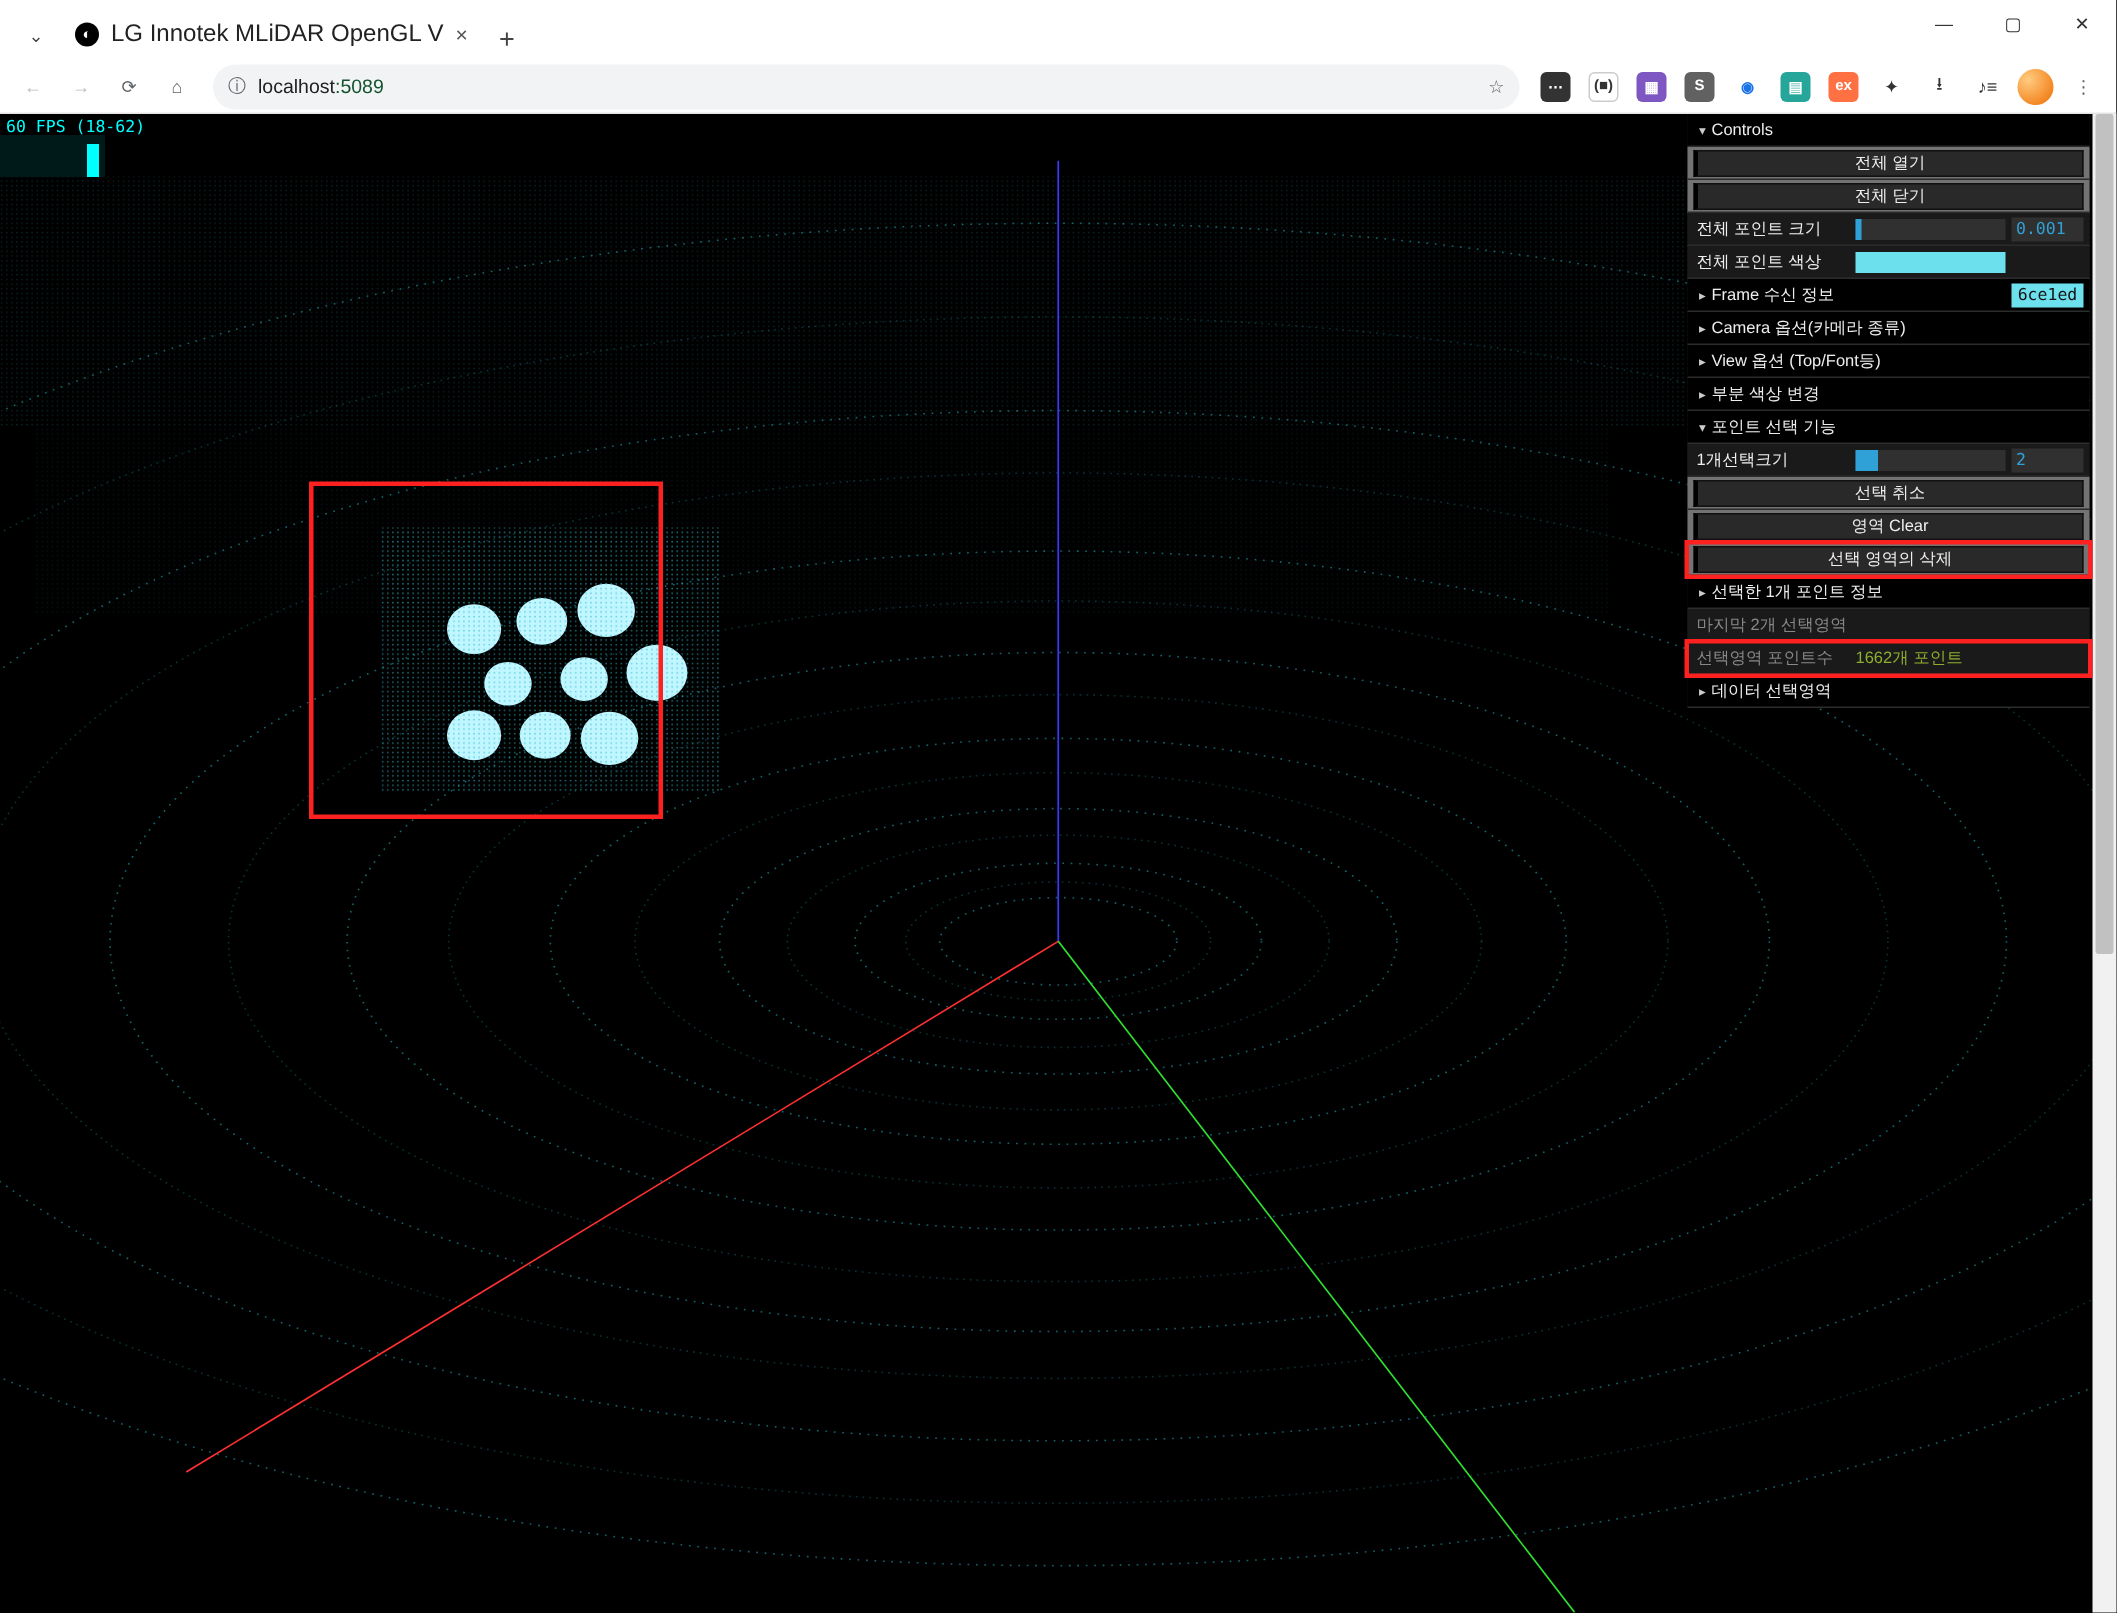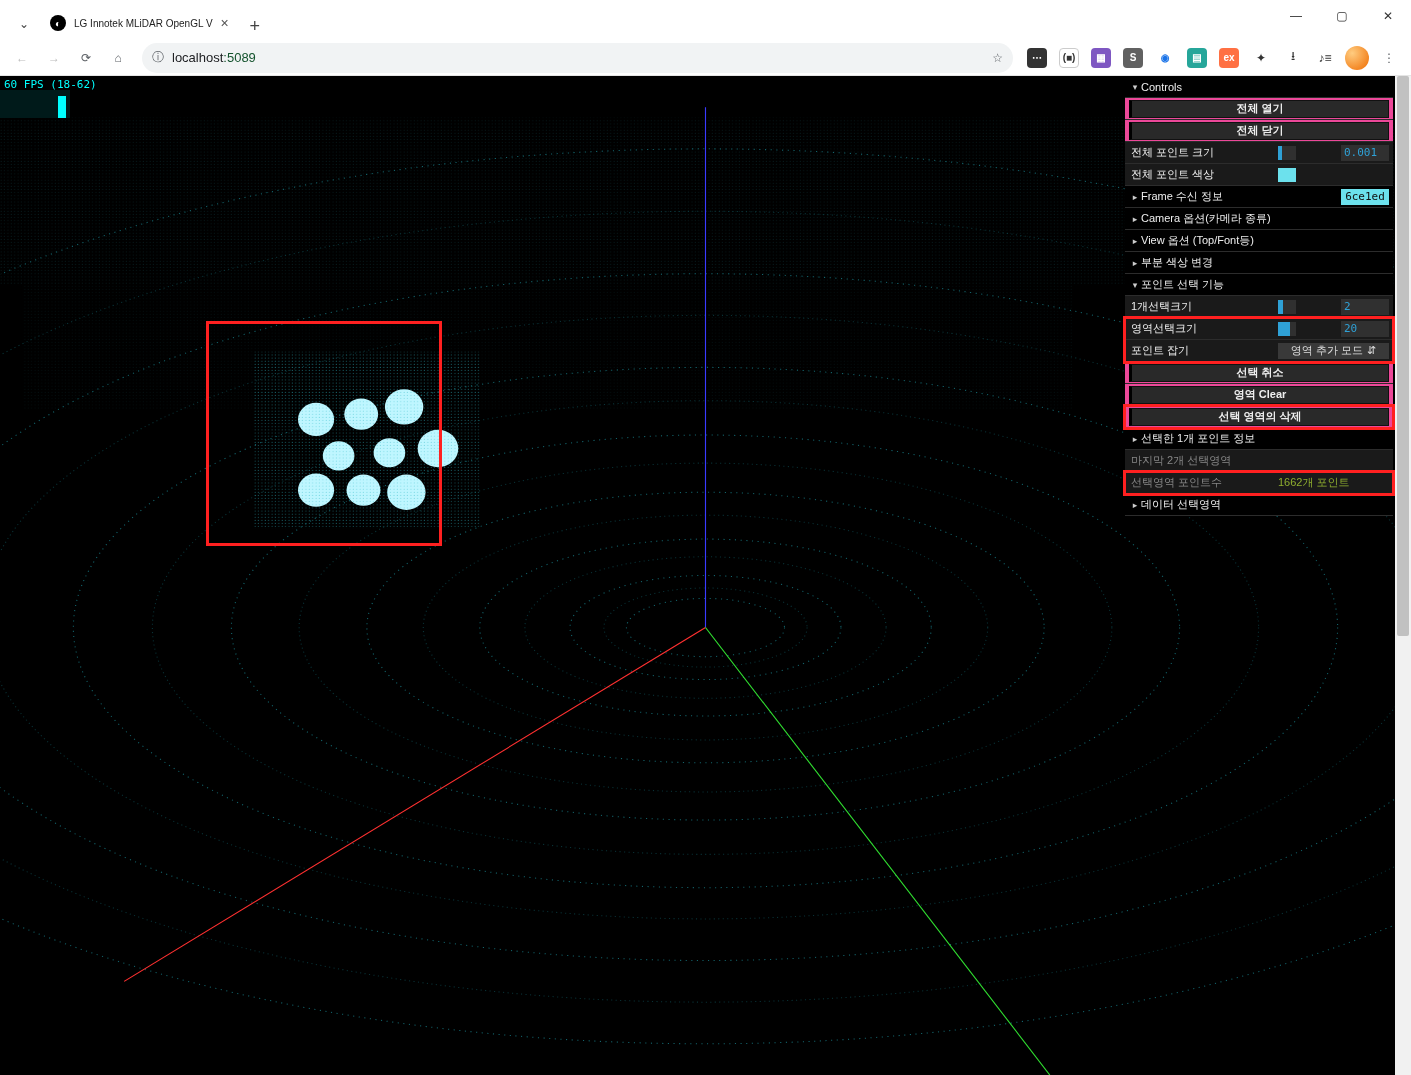--- a/index.html
+++ b/index.html
@@ -4,21 +4,21 @@
 <style>
   * { box-sizing: border-box; margin: 0; padding: 0; }
   html, body { width: 100%; height: 100%; background: #000; font-family: "Segoe UI", Arial, sans-serif; font-size: 12px; color: #ddd; overflow: hidden; }
 
   
   .win-titlebar { height: 40px; background: #ffffff; display: flex; align-items: flex-end; position: relative; }
   .tab-strip { display: flex; align-items: flex-end; height: 100%; padding-left: 8px; }
   .tab-slot { width: 32px; height: 32px; display:flex; align-items:center; justify-content:center; color:#444; }
   .tab { display:flex; align-items:center; gap:8px; height:34px; padding:0 12px 0 10px; background:#ffffff; color:#333; border-radius:8px 8px 0 0; min-width:200px; }
   .tab .favicon { width:16px; height:16px; border-radius:50%; background:#000; display:flex; align-items:center; justify-content:center; color:#fff; font-size:10px;}
-  .tab .tab-title { flex:1; white-space:nowrap; overflow:hidden; text-overflow:ellipsis; font-size:10px; color:#222; }
+  .tab .tab-title { flex:1; white-space:nowrap; overflow:hidden; text-overflow:ellipsis; font-size:16px; color:#222; }
   .tab .tab-close { color:#555; font-size:14px; }
   .newtab { width:28px; height:28px; display:flex; align-items:center; justify-content:center; color:#444; font-size:18px; }
   .win-controls { position:absolute; right:0; top:0; height:32px; display:flex; }
   .win-btn { width:46px; height:32px; display:flex; align-items:center; justify-content:center; color:#333; font-size:12px; }
 
   .toolbar { height:36px; background:#ffffff; display:flex; align-items:center; padding:0 8px; gap:4px; border-bottom:1px solid #e5e5e5; }
   .tb-btn { width:28px; height:28px; display:flex; align-items:center; justify-content:center; color:#5f6368; border-radius:14px; }
   .tb-btn.disabled { color:#bbb; }
   .omnibox { flex:1; height:30px; background:#f1f3f4; border-radius:15px; display:flex; align-items:center; padding:0 10px; gap:8px; margin:0 6px; }
   .omnibox .info-icon { color:#5f6368; }
@@ -36,23 +36,23 @@
   .fps-graph { position:absolute; top:14px; left:0; width:70px; height:28px; background:#001a1a; z-index:5; }
   .fps-graph::after { content:""; position:absolute; right:4px; bottom:0; width:8px; height:22px; background:#0ff; }
 
   .selection-box { position:absolute; border:3px solid #ff2020; z-index:3; }
 
   
   .panel { position:absolute; top:0; right:18px; width:268px; background:#1a1a1a; font-family:"Lucida Grande","Segoe UI",sans-serif; font-size:11px; color:#eee; z-index:10; }
   .panel-row { display:flex; align-items:center; height:22px; border-bottom:1px solid #2c2c2c; padding:0 4px; }
   .panel-folder { background:#000; color:#eee; cursor:pointer; font-weight:500; }
   .panel-folder .arrow { display:inline-block; width:12px; text-align:center; color:#ccc; font-size:9px; }
-  .panel-btn { background:#ec4899;font-weight:bold; }
+  .panel-btn { background:#737373; }
   .panel-btn .btn-inner { flex:1; height:18px; background:#292929; border:1px solid #111; display:flex; align-items:center; justify-content:center; color:#eee; border-left:3px solid #000; }
-  .panel-prop { background:#1a1a1a;gap:41px; }
+  .panel-prop { background:#1a1a1a; }
   .panel-prop .label { width:108px; color:#eee; padding-left:2px; white-space:nowrap; overflow:hidden; }
   .panel-prop .slider { flex:1; height:14px; background:#303030; position:relative; margin-right:4px; border-left:3px solid #2fa1d6; }
   .panel-prop .slider .fill { position:absolute; left:0; top:0; bottom:0; background:#2fa1d6; }
   .panel-prop .val { width:48px; height:16px; background:#303030; color:#2fa1d6; font-family:monospace; font-size:11px; display:flex; align-items:center; padding-left:3px; }
   .panel-prop .color-swatch { flex:1; height:14px; margin-right:4px; }
   .panel-prop .color-val { width:48px; height:16px; background:#303030; color:#111; font-family:monospace; font-size:11px; display:flex; align-items:center; justify-content:center;margin-top:44px; }
   .panel-prop .select { flex:1; height:16px; background:#393939; color:#ddd; display:flex; align-items:center; justify-content:center; font-size:11px; gap:4px; }
   .panel-info .value { color:#9c9; }
 
   .hl-red { outline:3px solid #ff2020; outline-offset:-1px; position:relative; z-index:1; }
@@ -249,36 +249,20 @@
     </div>
 
     <div class="panel-row panel-prop">
       <div class="label">1개선택크기</div>
       <div class="slider">
           <div class="fill" id="fill-one" style="width: 12%;"></div>
         </div>
       <div class="val">2</div>
     </div>
 
-    <div class="hl-red">
-      <div class="panel-row panel-prop">
-        <div class="label">영역선택크기</div>
-        <div class="slider">
-            <div class="fill" id="fill-area" style="width: 60%;"></div>
-          </div>
-        <div class="val">20</div>
-      </div>
-      <div class="panel-row panel-prop">
-        <div class="label">포인트 잡기</div>
-        <div class="select">
-          <span>영역 추가 모드</span>
-          <span>⇵</span>
-        </div>
-      </div>
-    </div>
 
     <div class="panel-row panel-btn">
       <div class="btn-inner">
           <span>선택 취소</span>
         </div>
     </div>
     <div class="panel-row panel-btn">
       <div class="btn-inner">
           <span>영역 Clear</span>
         </div>

